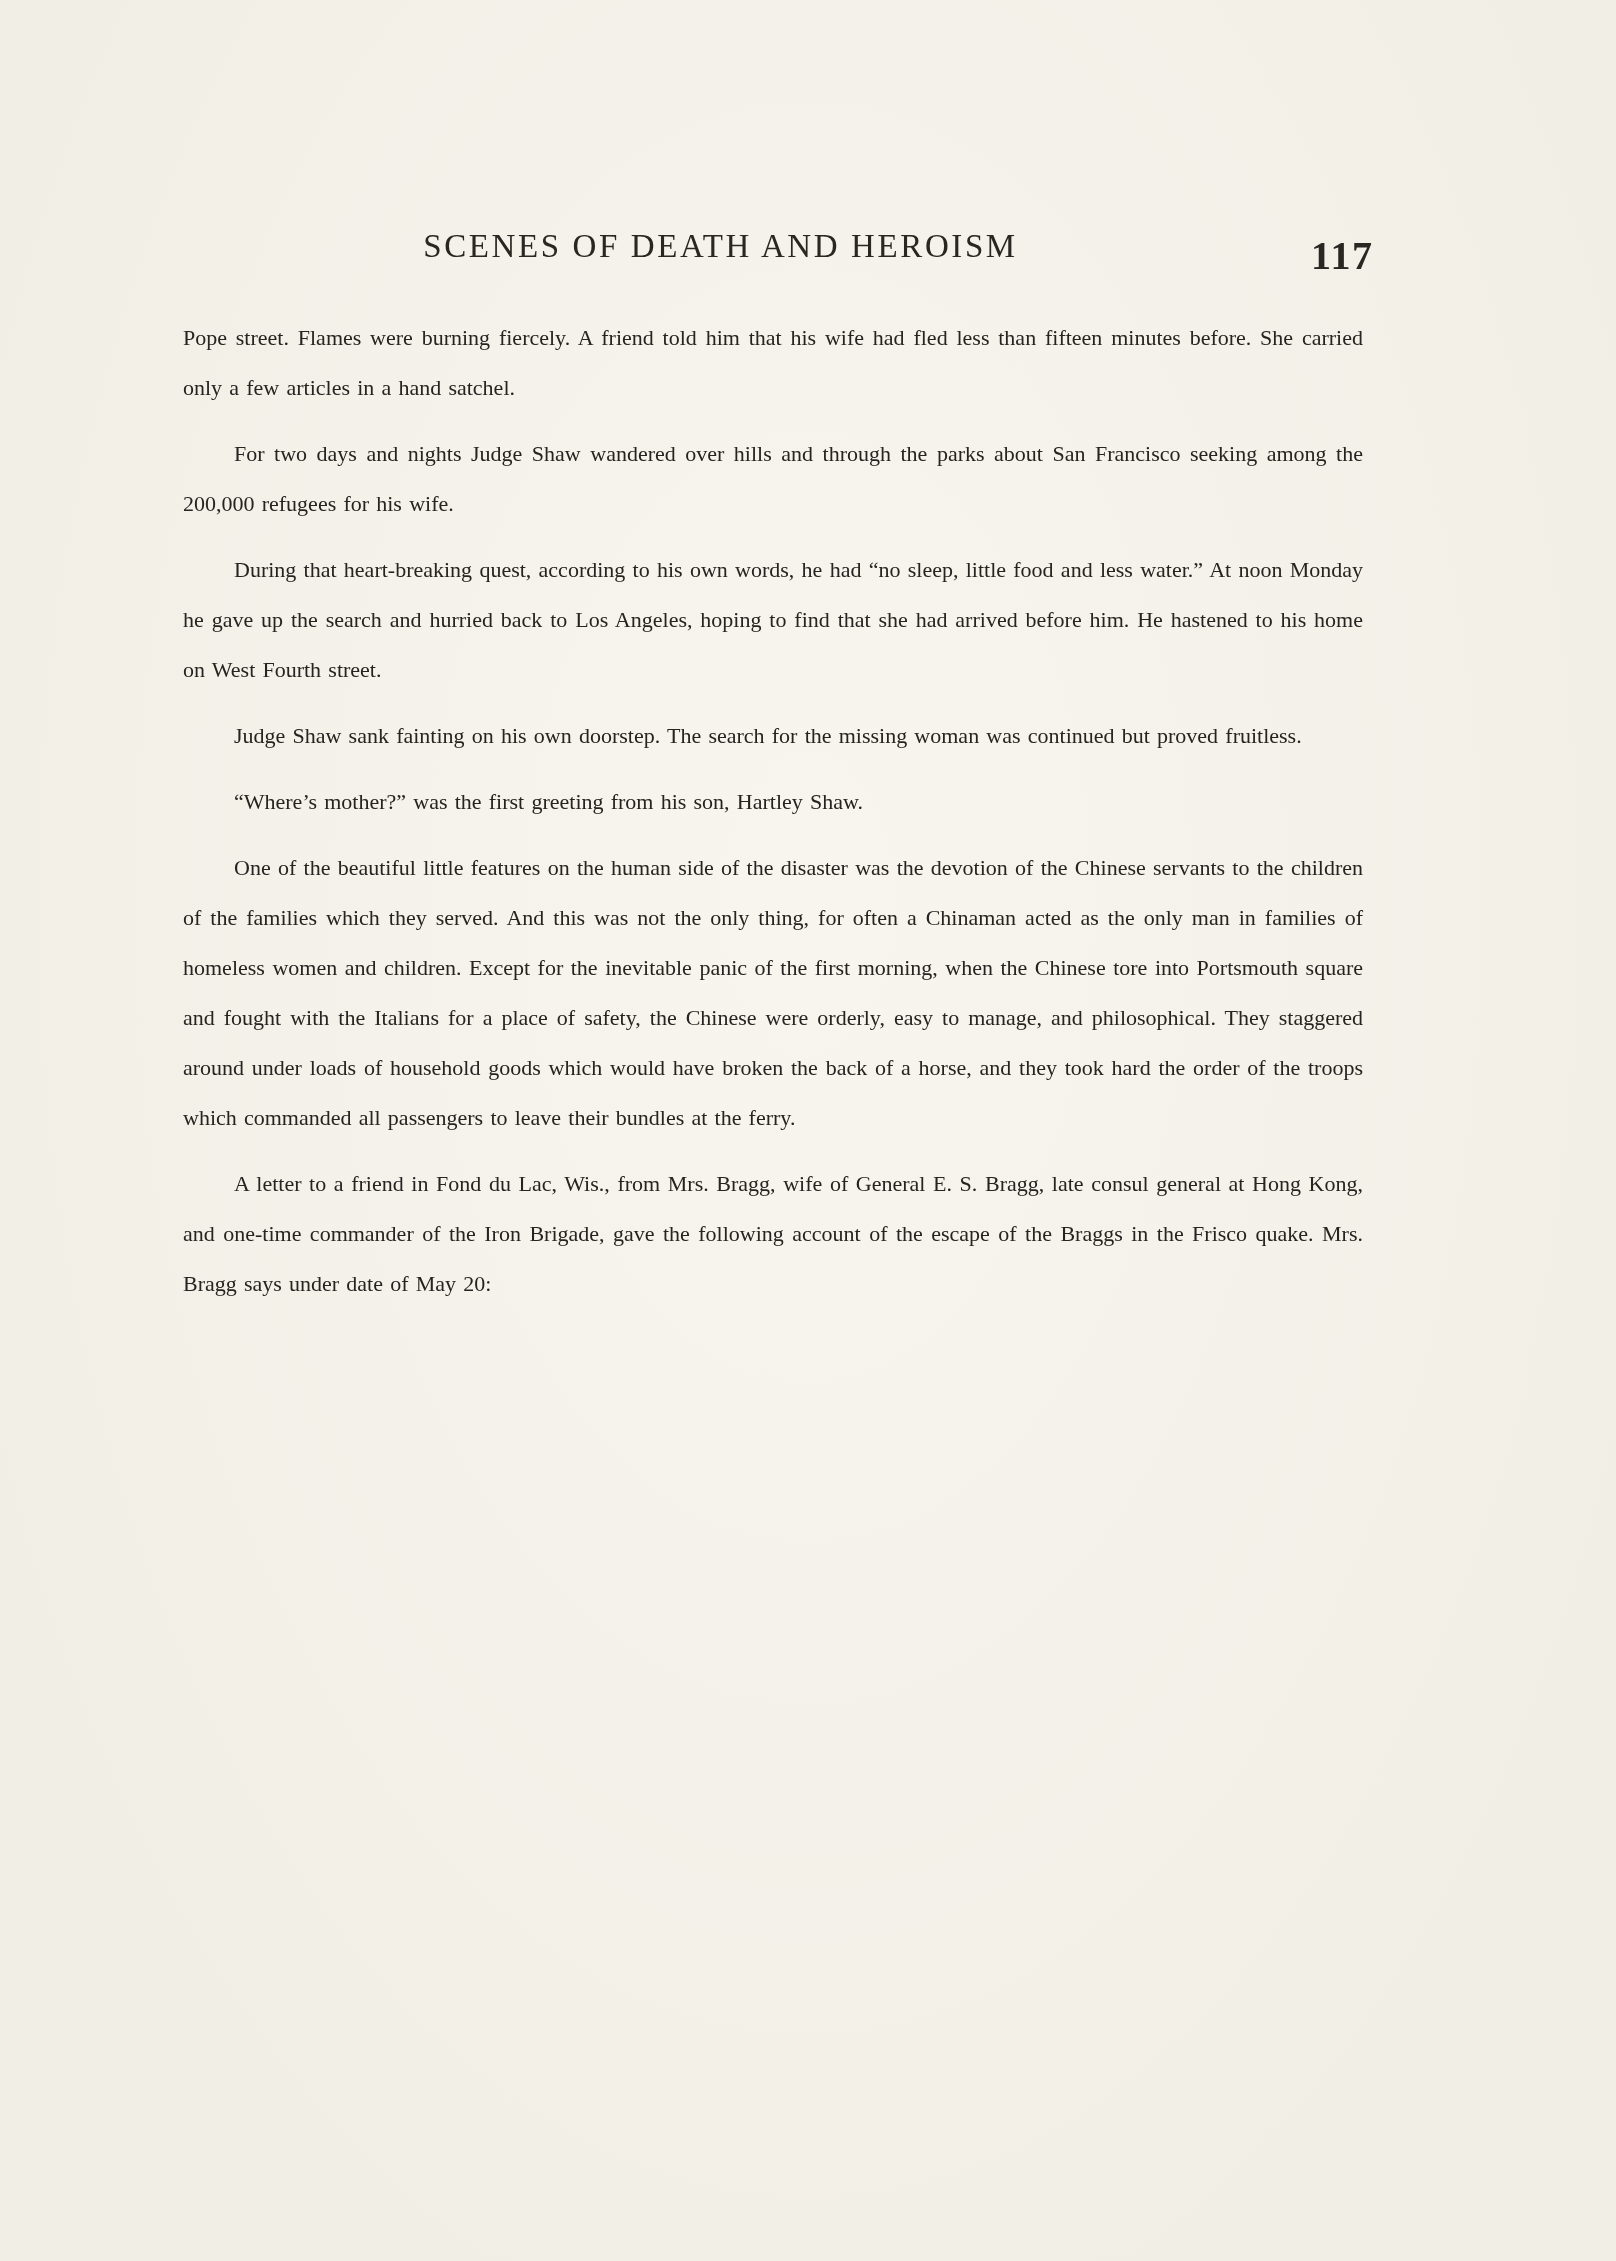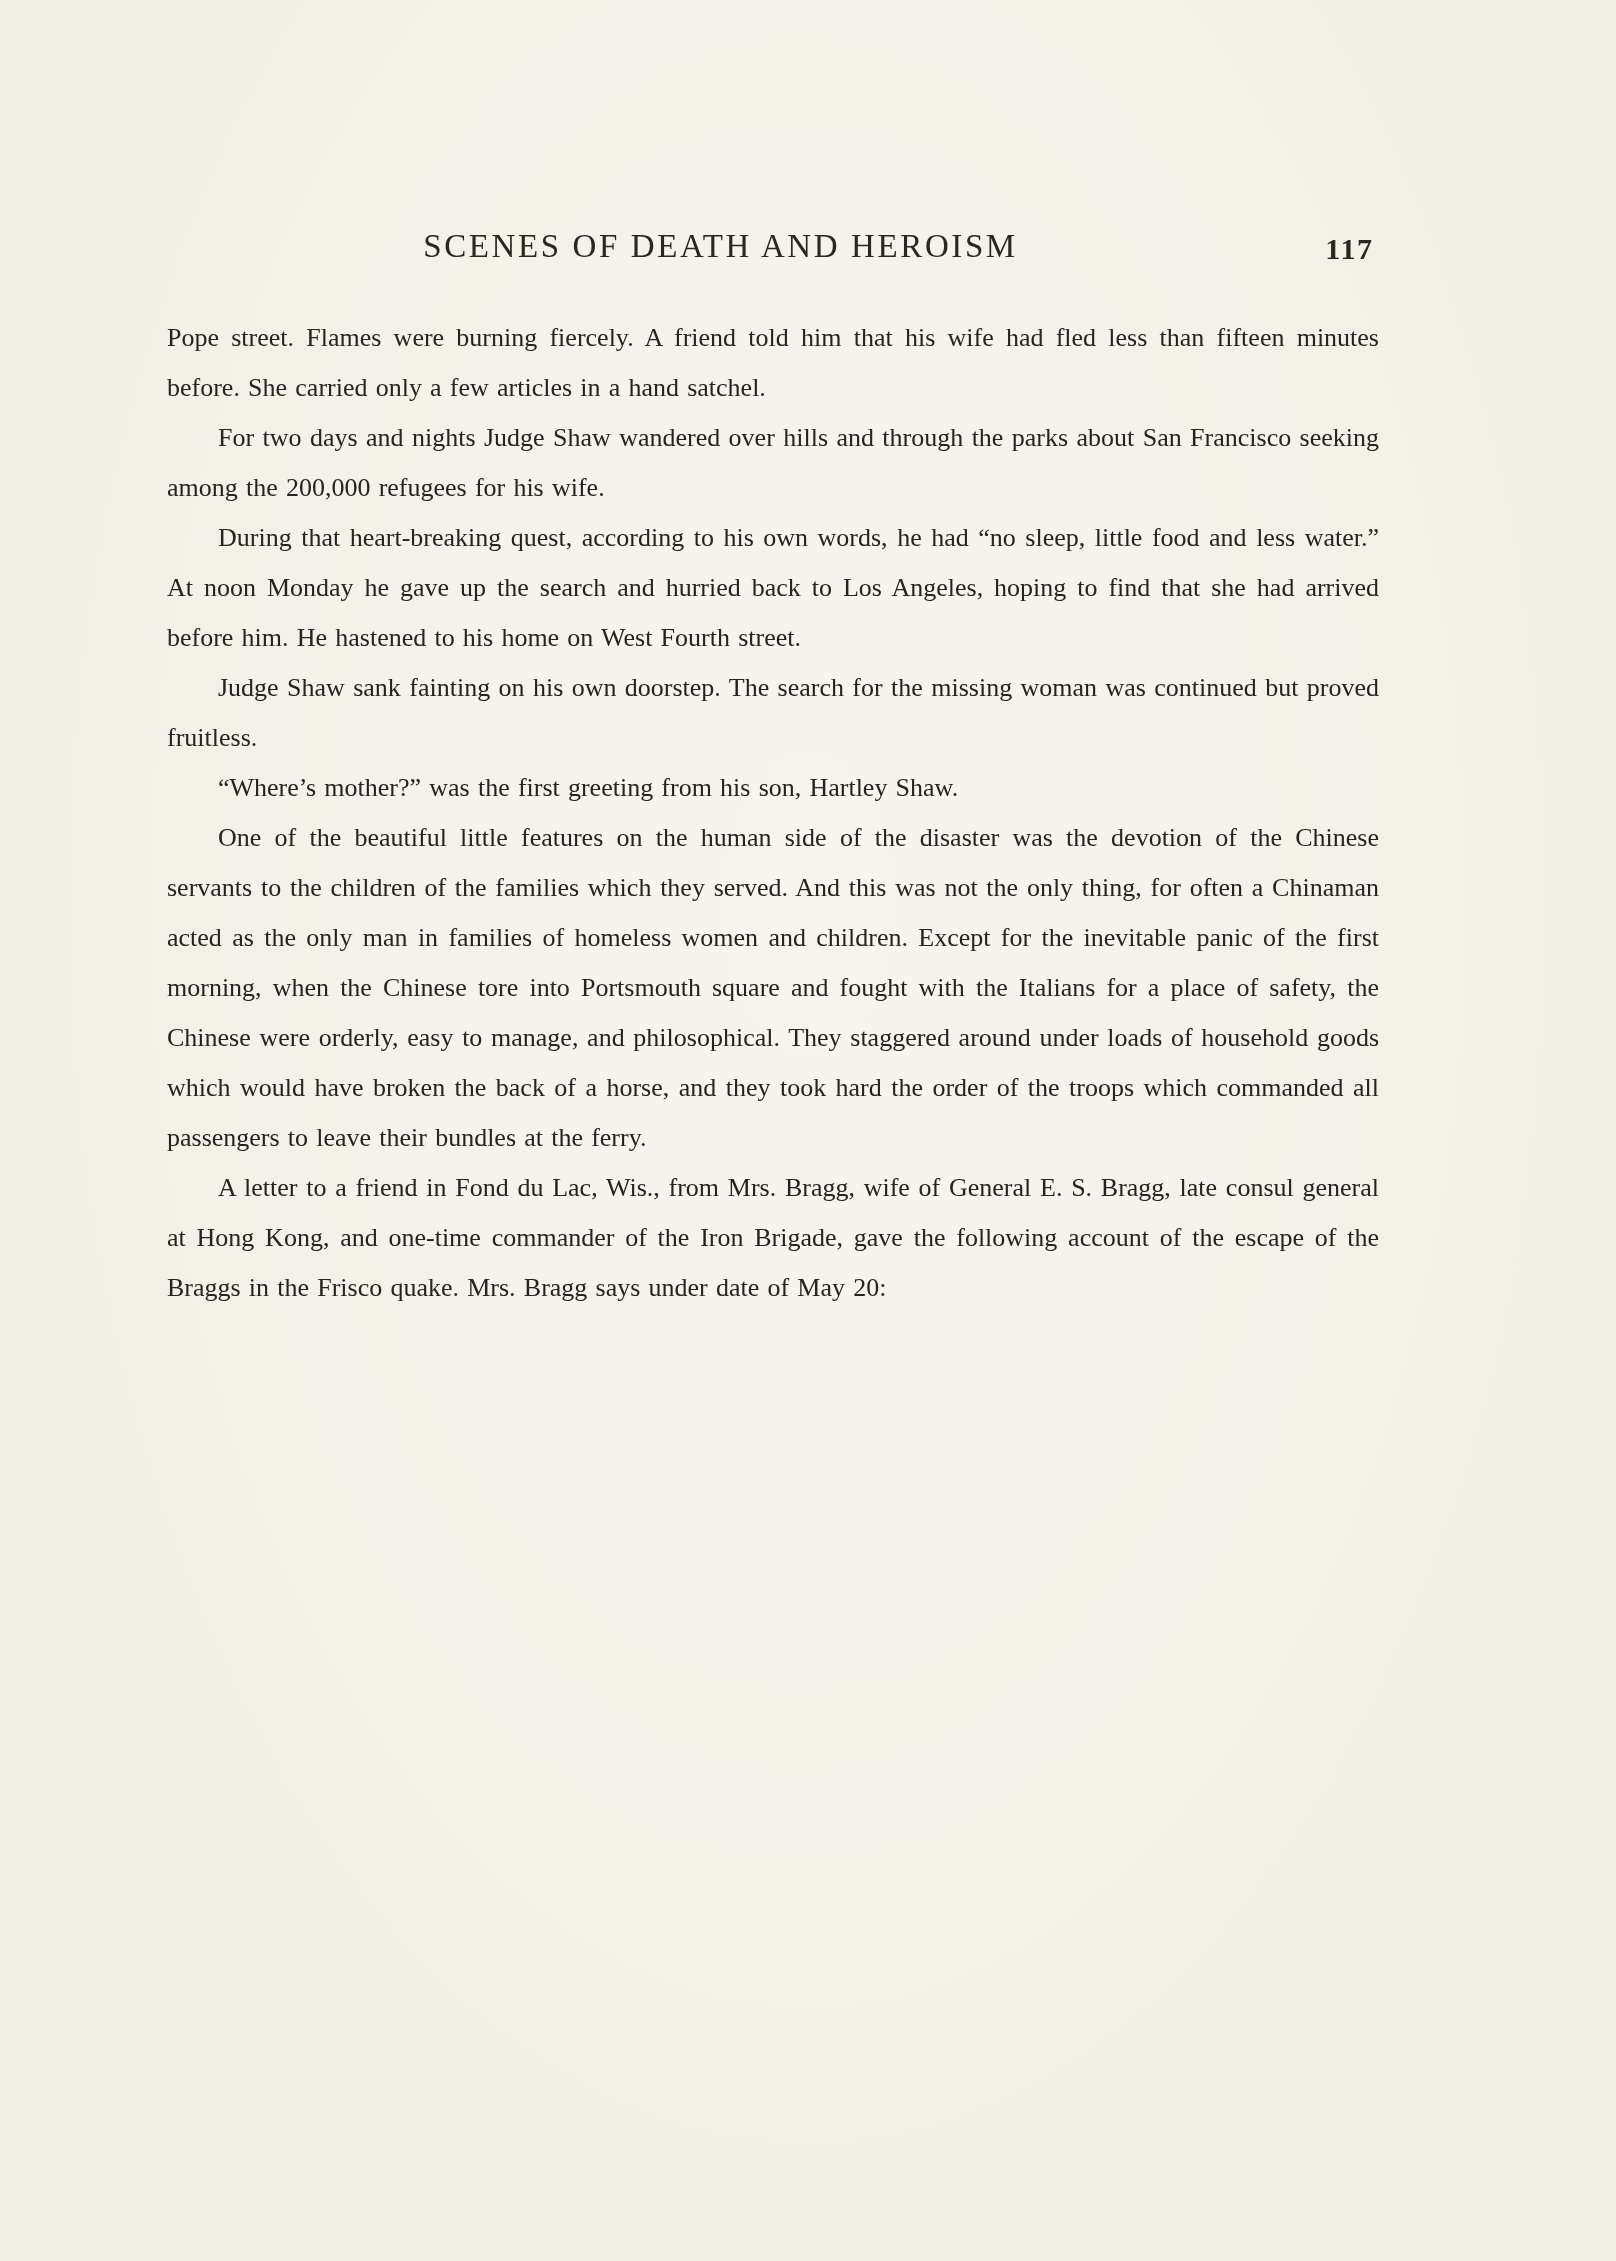--- a/index.html
+++ b/index.html
@@ -42,29 +42,29 @@
     font-size: 33px;
     letter-spacing: 2.6px;
     font-weight: 500;
     color: #2a2722;
     white-space: nowrap;
   }
   .page-number {
     position: absolute;
     right: 5.2px;
     top: 3.5px;
-    font-size: 30px;
+    font-size: 40px;
     font-weight: 700;
     letter-spacing: 1.7px;
     color: #2a2722;
     font-family: Liberation Serif, serif;
   }
   .body-text p {
-    margin: 0;
-    font-size: 26px;
+    margin: 16px;
+    font-size: 22px;
     line-height: 50px;
     text-align: justify;
     text-indent: 51px;
     word-spacing: 1.7px;
   }
   .body-text p.no-indent {
     text-indent: 0;
   }
 </style>
 </head>

